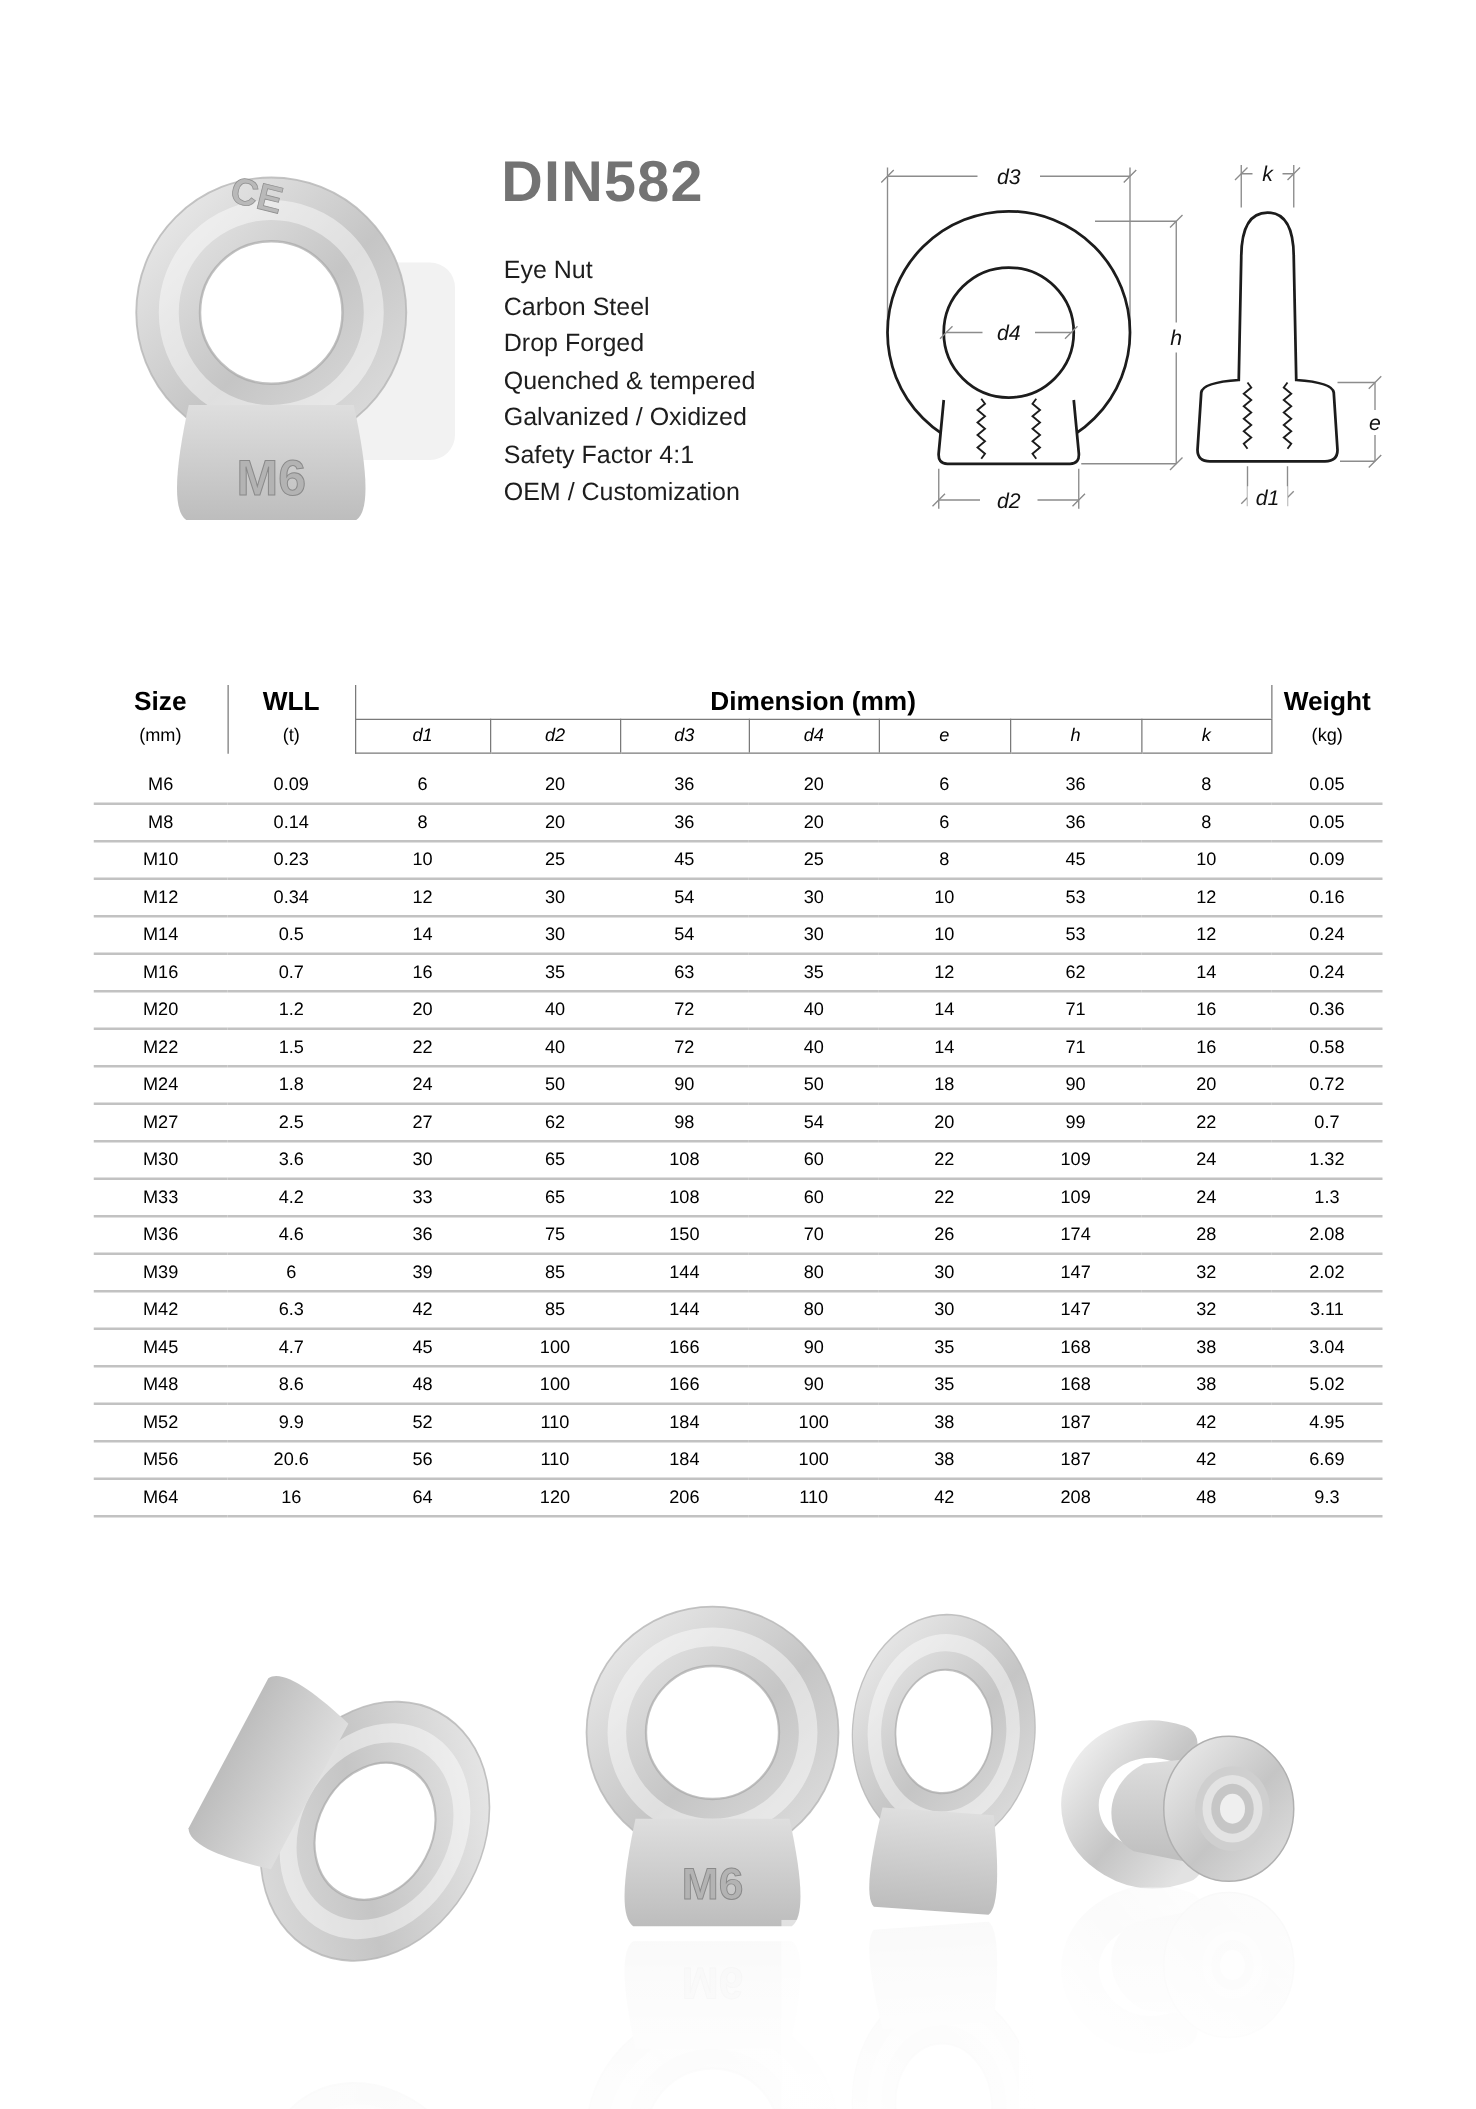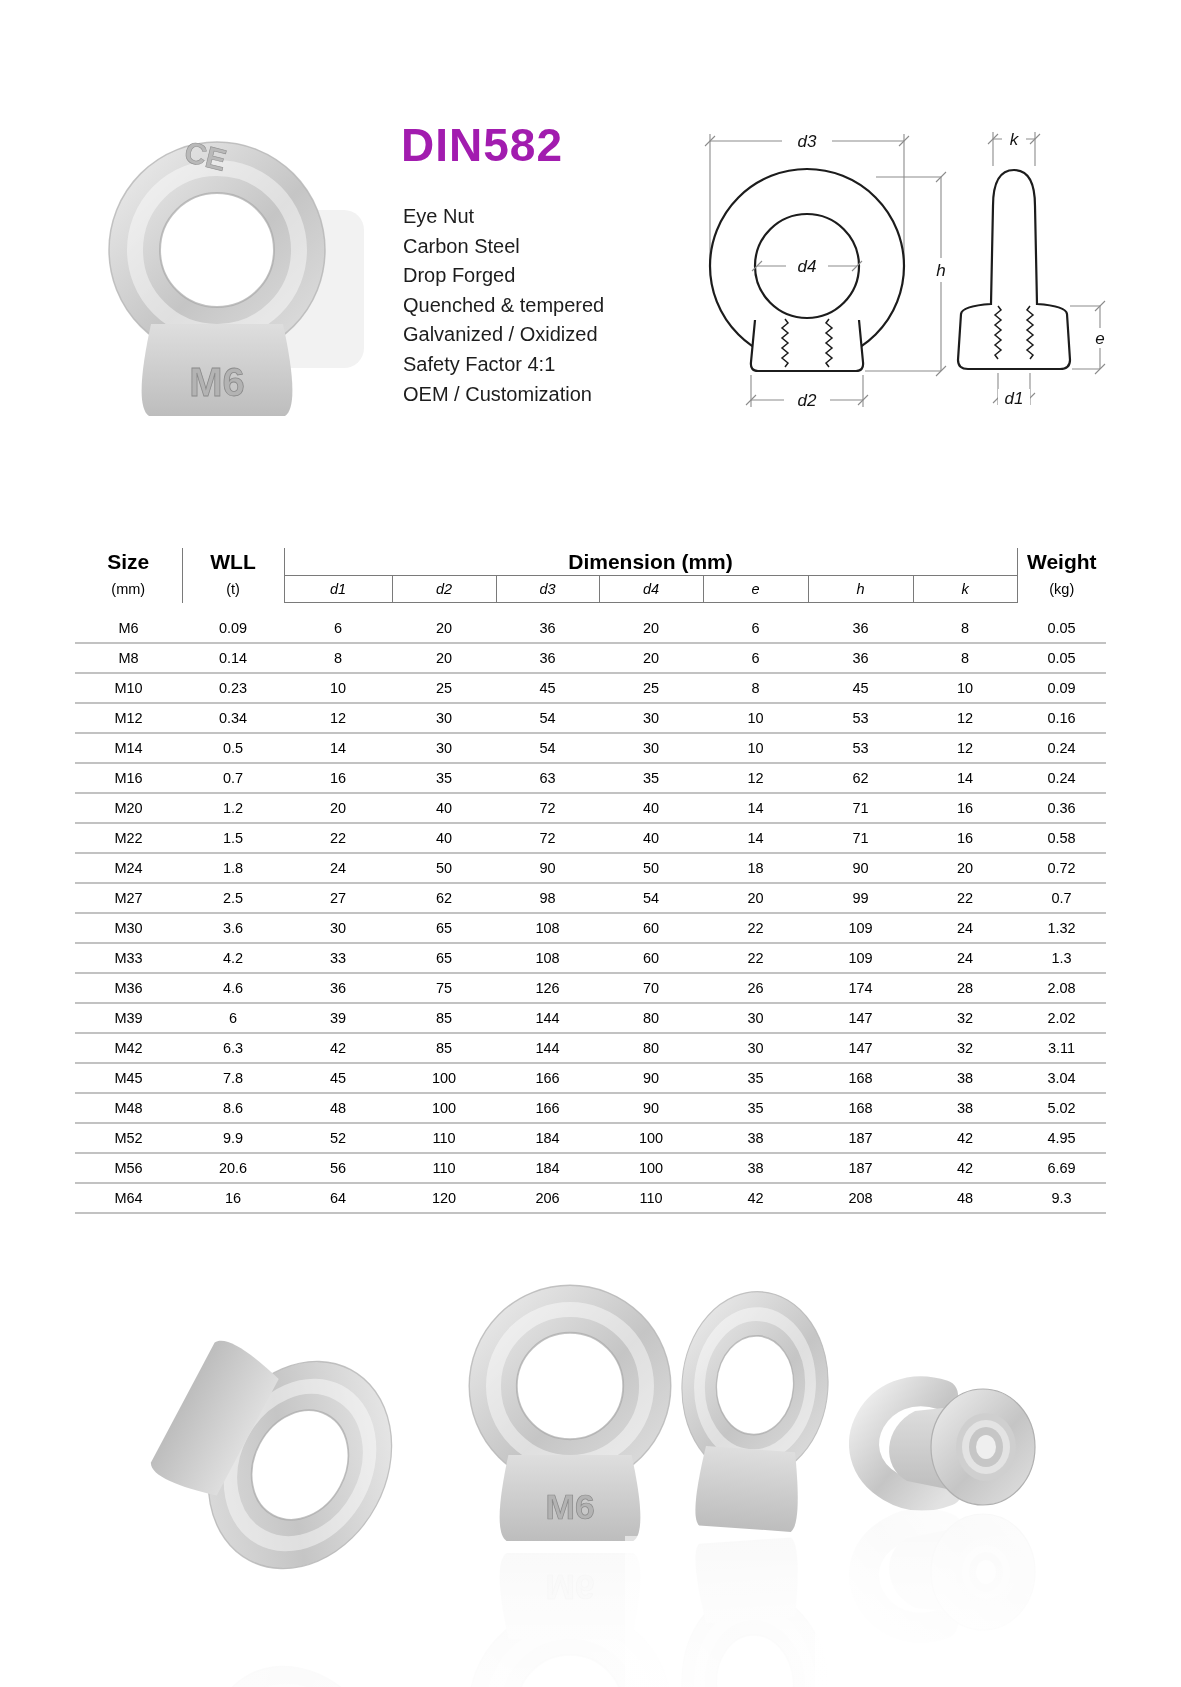--- a/index.html
+++ b/index.html
@@ -7,21 +7,21 @@
         font-family:"Liberation Sans",sans-serif;color:#111;}
 
   
   .photo-wrap{position:absolute;left:72px;top:100px;width:300px;height:305px;}
   .photo-shadow{position:absolute;left:120px;top:110px;width:172px;height:158px;
                 background:#f2f2f2;border-radius:20px;}
   .photo-wrap svg{position:absolute;left:0;top:0;}
 
   
   .title-block{position:absolute;left:401px;top:118px;width:300px;}
-  .title-block h1{margin:0;font-size:46px;font-weight:700;letter-spacing:1px;color:#a21caf;}
+  .title-block h1{margin:0;font-size:46px;font-weight:700;letter-spacing:1px;color:#737373;}
   .features{list-style:none;margin:30px 0 0 2px;padding:0;}
   .features li{font-size:20px;line-height:29.6px;color:#1d1d1d;}
 
   
   .draw{position:absolute;}
   .draw.front{left:648px;top:108px;}
   .draw.side{left:948px;top:108px;}
   .part{fill:#ffffff;stroke:#1c1c1c;stroke-width:2.2;}
   .partline{fill:none;stroke:#1c1c1c;stroke-width:2.2;}
   .thread{fill:none;stroke:#1c1c1c;stroke-width:1.5;}
@@ -333,21 +333,21 @@
             <td>22</td>
             <td>109</td>
             <td>24</td>
             <td>1.3</td>
           </tr>
           <tr>
             <td>M36</td>
             <td>4.6</td>
             <td>36</td>
             <td>75</td>
-            <td>126</td>
+            <td>150</td>
             <td>70</td>
             <td>26</td>
             <td>174</td>
             <td>28</td>
             <td>2.08</td>
           </tr>
           <tr>
             <td>M39</td>
             <td>6</td>
             <td>39</td>
@@ -366,21 +366,21 @@
             <td>85</td>
             <td>144</td>
             <td>80</td>
             <td>30</td>
             <td>147</td>
             <td>32</td>
             <td>3.11</td>
           </tr>
           <tr>
             <td>M45</td>
-            <td>7.8</td>
+            <td>4.7</td>
             <td>45</td>
             <td>100</td>
             <td>166</td>
             <td>90</td>
             <td>35</td>
             <td>168</td>
             <td>38</td>
             <td>3.04</td>
           </tr>
           <tr>

